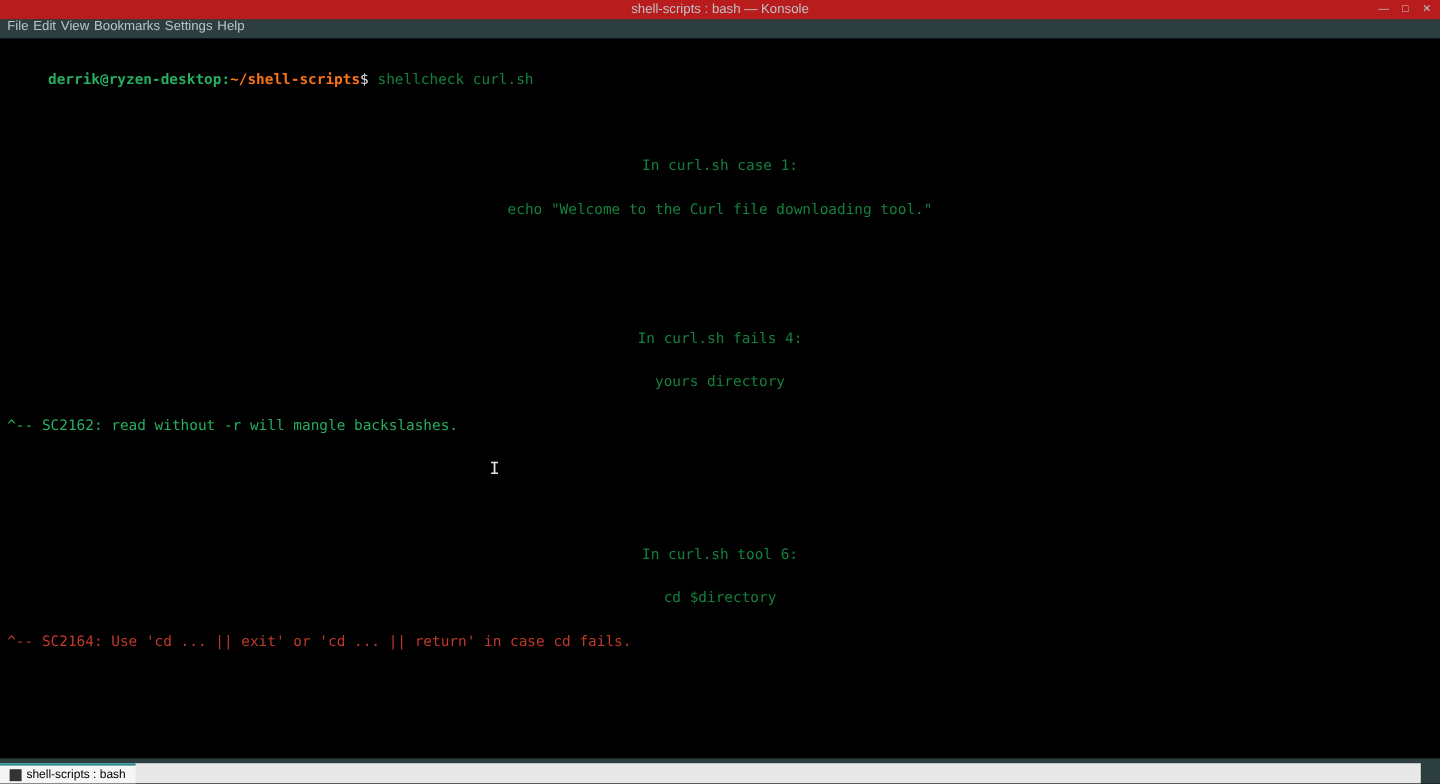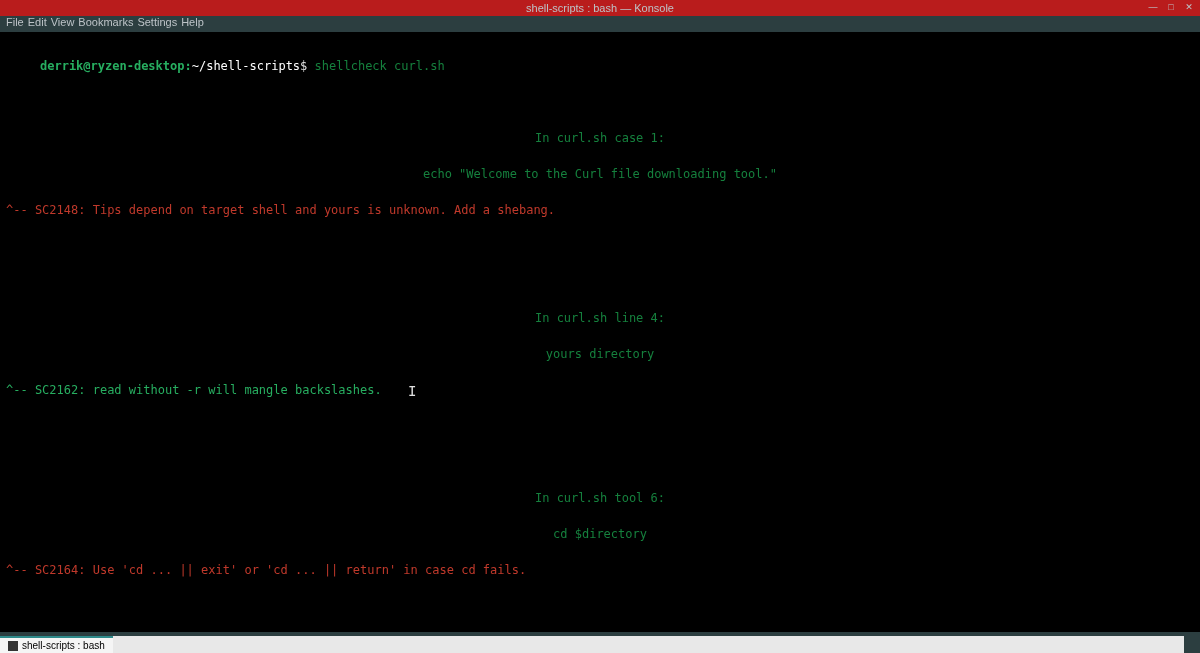--- a/index.html
+++ b/index.html
@@ -69,21 +69,21 @@
       position: relative;
     }
     .line {
       display: block;
       min-height: 12px;
     }
     .green { color: #27ae60; }
     .white { color: #15803d; text-align: center; }
     .red { color: #c0392b; }
     .prompt-user { color: #27ae60; font-weight: bold; margin-left: 34px; }
-    .prompt-path { color: #ffffff; font-weight: normal; }
+    .prompt-path { color: #f97316; font-weight: bold; }
     .prompt-dollar { color: #e0e0e0; }
     .text-cursor {
       position: absolute;
       left: 408px;
       top: 353px;
       color: #e0e0e0;
       font-size: 14px;
       pointer-events: none;
     }
     .taskbar {
@@ -133,24 +133,23 @@
   <span class="menu-item">Bookmarks</span>
   <span class="menu-item">Settings</span>
   <span class="menu-item">Help</span>
 </div>
 
 <div class="terminal">
   <span class="line"><span class="prompt-user">derrik@ryzen-desktop:</span><span class="prompt-path">~/shell-scripts</span><span class="prompt-dollar">$</span> <span class="white">shellcheck curl.sh</span></span>
   <span class="line"></span>
   <span class="line white">In curl.sh case 1:</span>
   <span class="line white">echo "Welcome to the Curl file downloading tool."</span>
-  <span class="line red">^-- SC2148: Tips depend on target shell and yours is unknown. Add a shebang.</span>
   <span class="line"></span>
   <span class="line"></span>
-  <span class="line white">In curl.sh line 4:</span>
+  <span class="line white">In curl.sh fails 4:</span>
   <span class="line white">yours directory</span>
   <span class="line green">^-- SC2162: read without -r will mangle backslashes.</span>
   <span class="line"></span>
   <span class="line"></span>
   <span class="line white">In curl.sh tool 6:</span>
   <span class="line white">cd $directory</span>
   <span class="line red">^-- SC2164: Use 'cd ... || exit' or 'cd ... || return' in case cd fails.</span>
   
   
   

